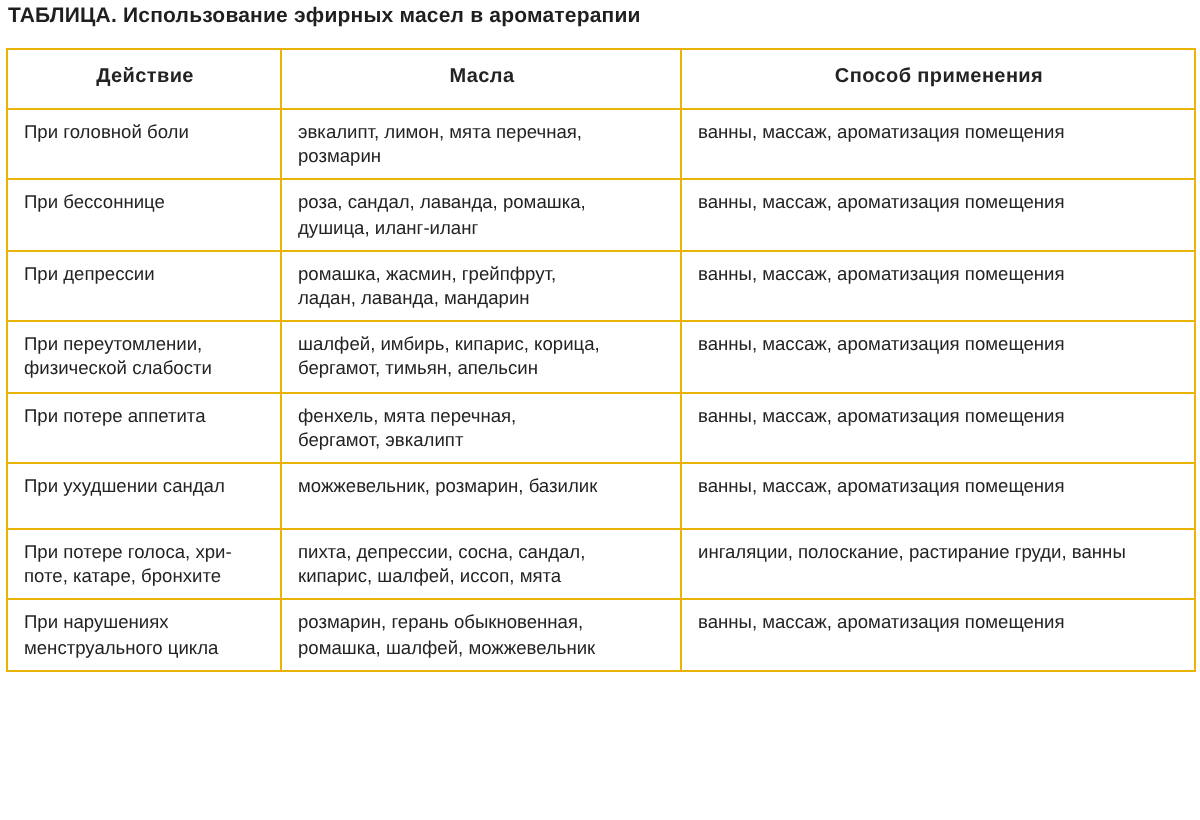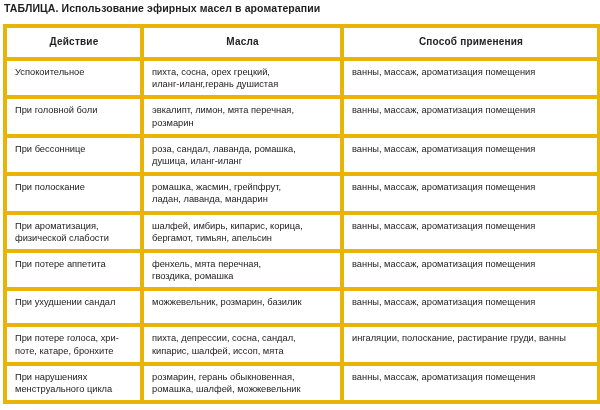--- a/index.html
+++ b/index.html
@@ -41,21 +41,21 @@
     border-collapse: collapse;
     table-layout: fixed;
     background: #ffffff;
   }
   .aroma-table col.c1 { width: 137px; }
   .aroma-table col.c2 { width: 200px; }
   .aroma-table col.c3 { width: 257px; }
 
   .aroma-table th,
   .aroma-table td {
-    border: 4px solid #eab308;
+    border: 1px solid #eab308;
     vertical-align: top;
     padding: 5px 7px 5px 8px;
     font-size: 9.3px;
     line-height: 12.2px;
     color: #232323;
   }
   .aroma-table thead th {
     text-align: center;
     font-weight: bold;
     font-size: 10px;
@@ -92,32 +92,20 @@
     <thead>
       <tr>
         <th class="col-action">Действие</th>
         <th class="col-oils">Масла</th>
         <th class="col-method">Способ применения</th>
       </tr>
     </thead>
     <tbody id="table-body">
         <tr>
           <td class="col-action">
-            <span class="cell-line">Успокоительное</span>
-          </td>
-          <td class="col-oils">
-            <span class="cell-line">пихта, сосна, орех грецкий,</span>
-            <span class="cell-line">иланг-иланг,герань душистая</span>
-          </td>
-          <td class="col-method">
-            <span class="cell-line">ванны, массаж, ароматизация помещения</span>
-          </td>
-        </tr>
-        <tr>
-          <td class="col-action">
             <span class="cell-line">При головной боли</span>
           </td>
           <td class="col-oils">
             <span class="cell-line">эвкалипт, лимон, мята перечная,</span>
             <span class="cell-line">розмарин</span>
           </td>
           <td class="col-method">
             <span class="cell-line">ванны, массаж, ароматизация помещения</span>
           </td>
         </tr>
@@ -128,50 +116,50 @@
           <td class="col-oils">
             <span class="cell-line">роза, сандал, лаванда, ромашка,</span>
             <span class="cell-line">душица, иланг-иланг</span>
           </td>
           <td class="col-method">
             <span class="cell-line">ванны, массаж, ароматизация помещения</span>
           </td>
         </tr>
         <tr>
           <td class="col-action">
-            <span class="cell-line">При полоскание</span>
+            <span class="cell-line">При депрессии</span>
           </td>
           <td class="col-oils">
             <span class="cell-line">ромашка, жасмин, грейпфрут,</span>
             <span class="cell-line">ладан, лаванда, мандарин</span>
           </td>
           <td class="col-method">
             <span class="cell-line">ванны, массаж, ароматизация помещения</span>
           </td>
         </tr>
         <tr>
           <td class="col-action">
-            <span class="cell-line">При ароматизация,</span>
+            <span class="cell-line">При переутомлении,</span>
             <span class="cell-line">физической слабости</span>
           </td>
           <td class="col-oils">
             <span class="cell-line">шалфей, имбирь, кипарис, корица,</span>
             <span class="cell-line">бергамот, тимьян, апельсин</span>
           </td>
           <td class="col-method">
             <span class="cell-line">ванны, массаж, ароматизация помещения</span>
           </td>
         </tr>
         <tr>
           <td class="col-action">
             <span class="cell-line">При потере аппетита</span>
           </td>
           <td class="col-oils">
             <span class="cell-line">фенхель, мята перечная,</span>
-            <span class="cell-line">гвоздика, ромашка</span>
+            <span class="cell-line">бергамот, эвкалипт</span>
           </td>
           <td class="col-method">
             <span class="cell-line">ванны, массаж, ароматизация помещения</span>
           </td>
         </tr>
         <tr>
           <td class="col-action">
             <span class="cell-line">При ухудшении сандал</span>
           </td>
           <td class="col-oils">

